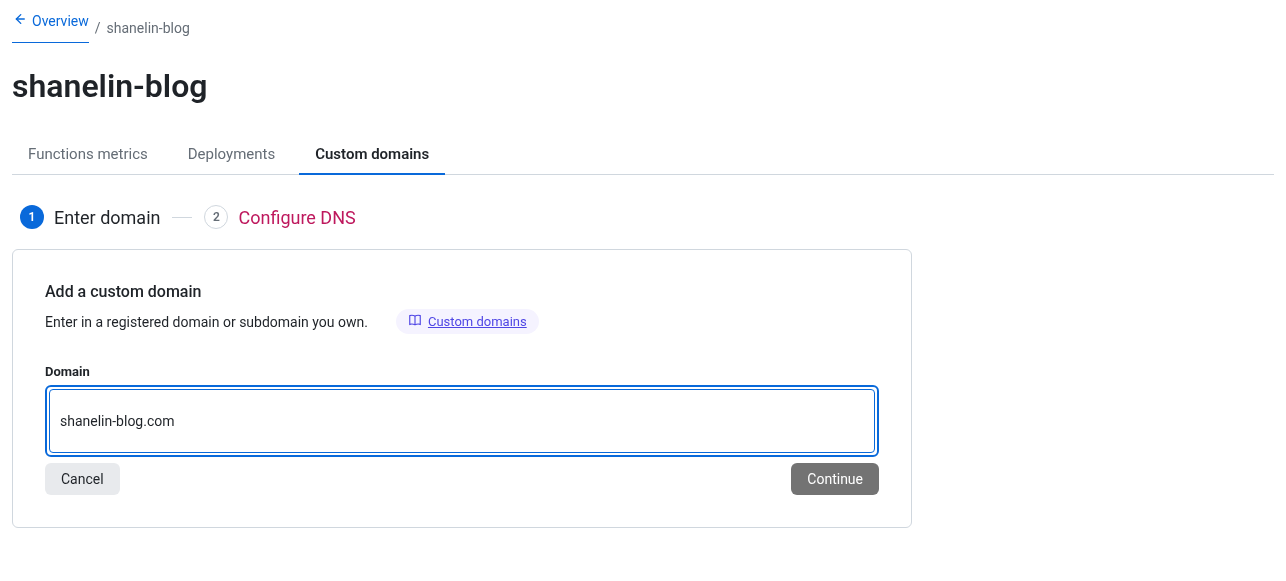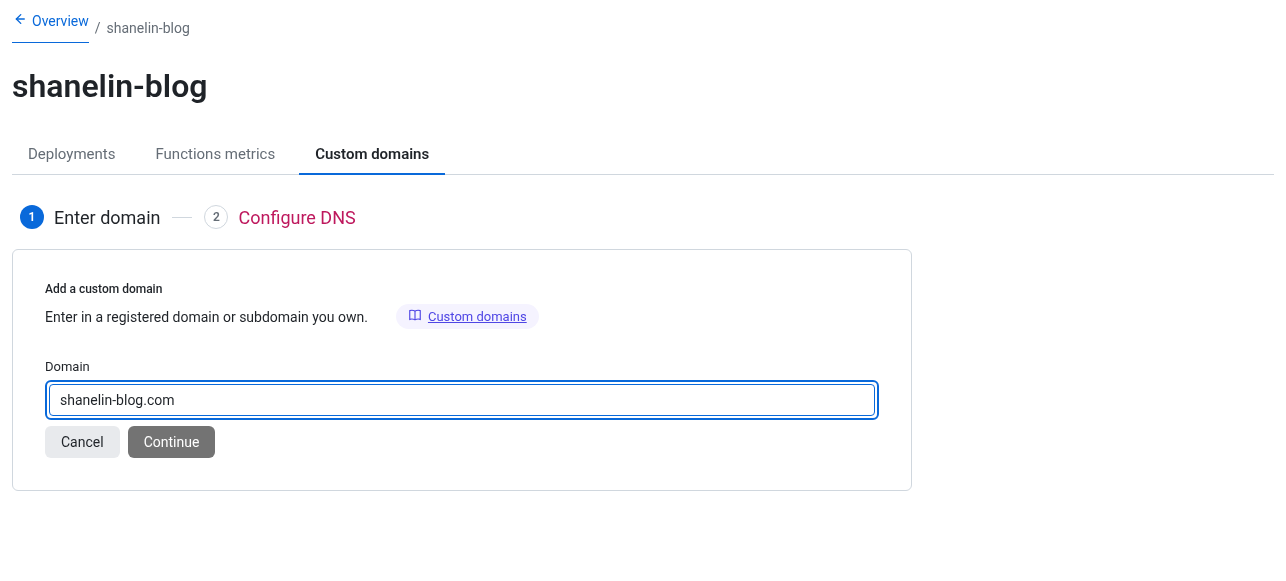--- a/index.html
+++ b/index.html
@@ -102,21 +102,21 @@
       height: 1px;
       background: #d0d7de;
     }
     .card {
       width: 900px;
       border: 1px solid #d0d7de;
       border-radius: 6px;
       padding: 32px;
     }
     .card-title {
-      font-size: 12px;
+      font-size: 16px;
       font-weight: 500;
       color: #1f2328;
       margin-bottom: 8px;
     }
     .card-sub-row {
       display: flex;
       align-items: center;
       gap: 28px;
       margin-bottom: 30px;
     }
@@ -129,49 +129,49 @@
       align-items: center;
       gap: 6px;
       background: #f5f3ff;
       color: #4f46e5;
       font-size: 13px;
       padding: 4px 12px;
       border-radius: 999px;
     }
     .form-label {
       font-size: 13px;
-      font-weight: 400;
+      font-weight: 700;
       color: #1f2328;
       margin-bottom: 6px;
       display: block;
     }
     .input-wrap {
       border: 2px solid #0969da;
       border-radius: 6px;
       padding: 2px;
       margin-bottom: 6px;
     }
     .domain-input {
       width: 100%;
       border: 1px solid #0969da;
       border-radius: 4px;
-      padding: 7px 10px;
+      padding: 23px 10px;
       font-size: 14px;
       color: #1f2328;
       outline: none;
       font-family: inherit;
     }
     .help-text {
       font-size: 13px;
       color: #656d76;
       margin-bottom: 32px;
     }
     .actions {
       display: flex;
-      justify-content: flex-start;
+      justify-content: space-between;
       gap: 8px;
     }
     .btn {
       padding: 8px 16px;
       font-size: 14px;
       border-radius: 6px;
       border: none;
       cursor: pointer;
       font-family: inherit;
     }
@@ -197,22 +197,22 @@
     </span>
     <span>Overview</span>
   </a>
   <span class="breadcrumb-sep">/</span>
   <span class="breadcrumb-current">shanelin-blog</span>
 </div>
 
 <h1 class="page-title">shanelin-blog</h1>
 
 <div class="tabs">
+  <div class="tab">Functions metrics</div>
   <div class="tab">Deployments</div>
-  <div class="tab">Functions metrics</div>
   <div class="tab active">Custom domains</div>
 </div>
 
 <div class="stepper">
   <div class="step">
     <div class="step-num active">1</div>
     <div class="step-label">Enter domain</div>
   </div>
   <div class="step-line"></div>
   <div class="step">

